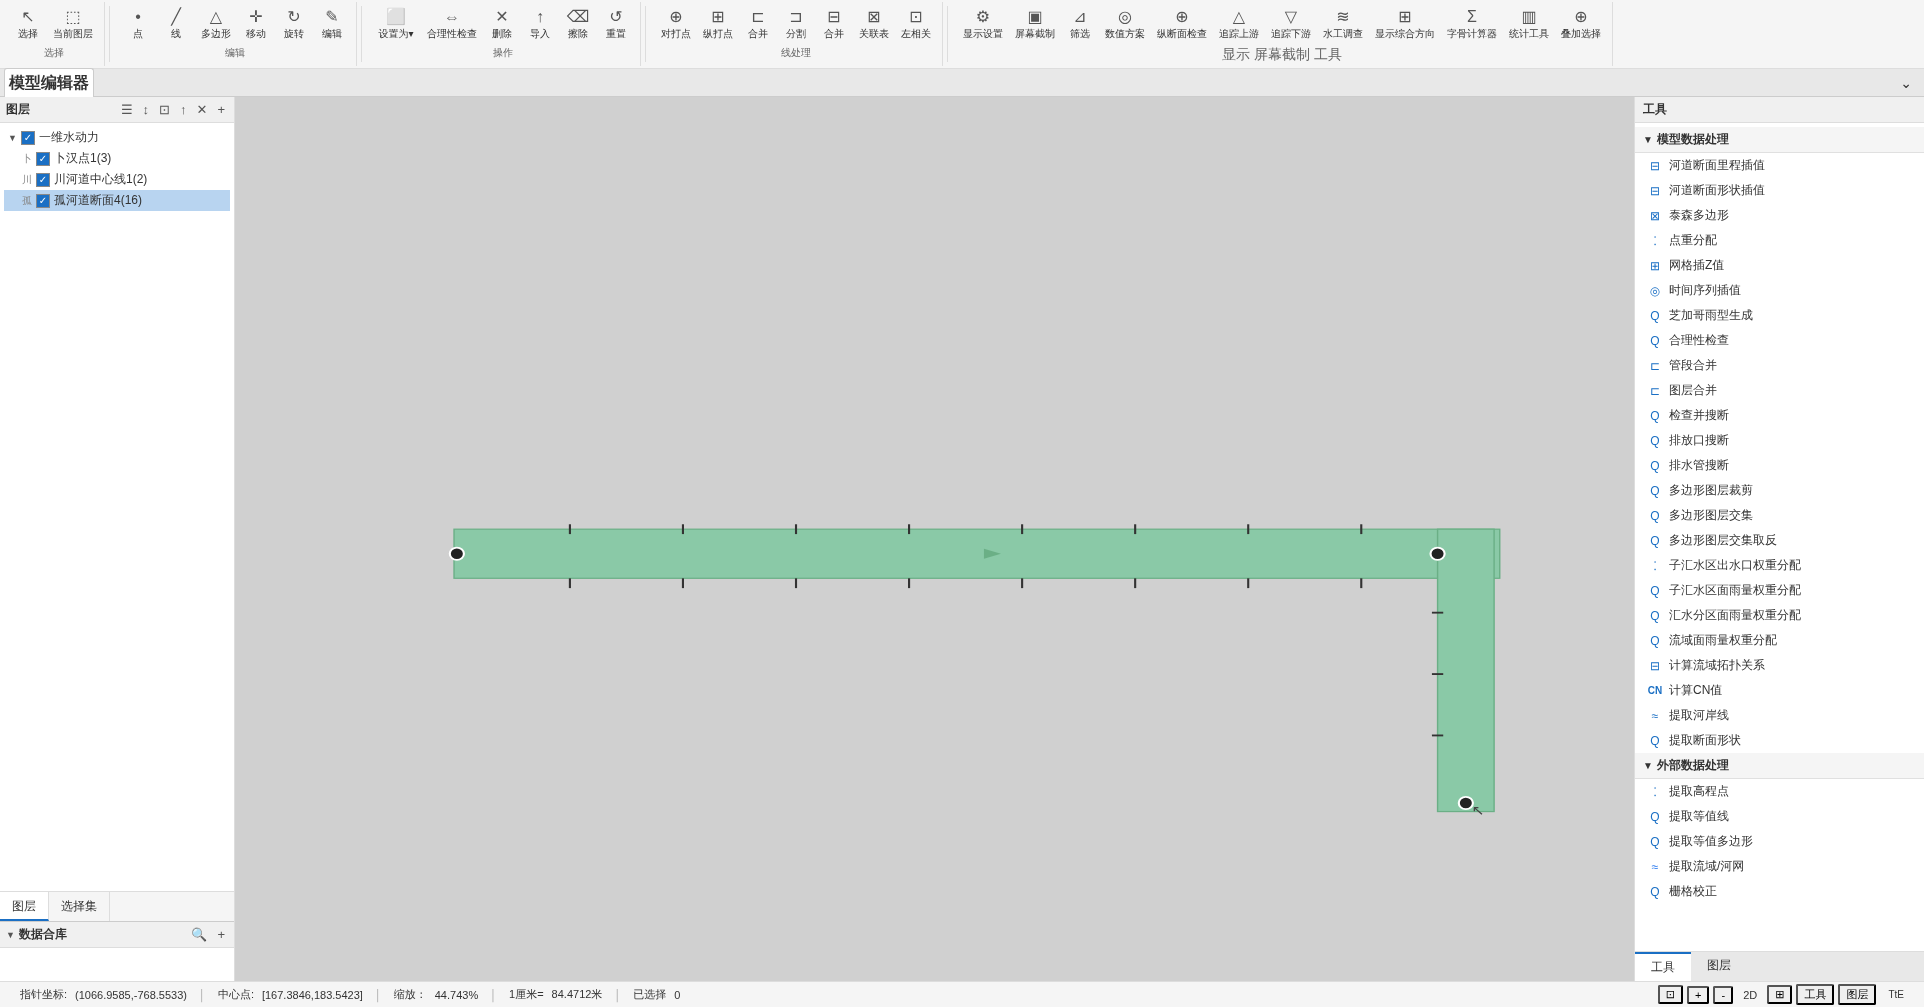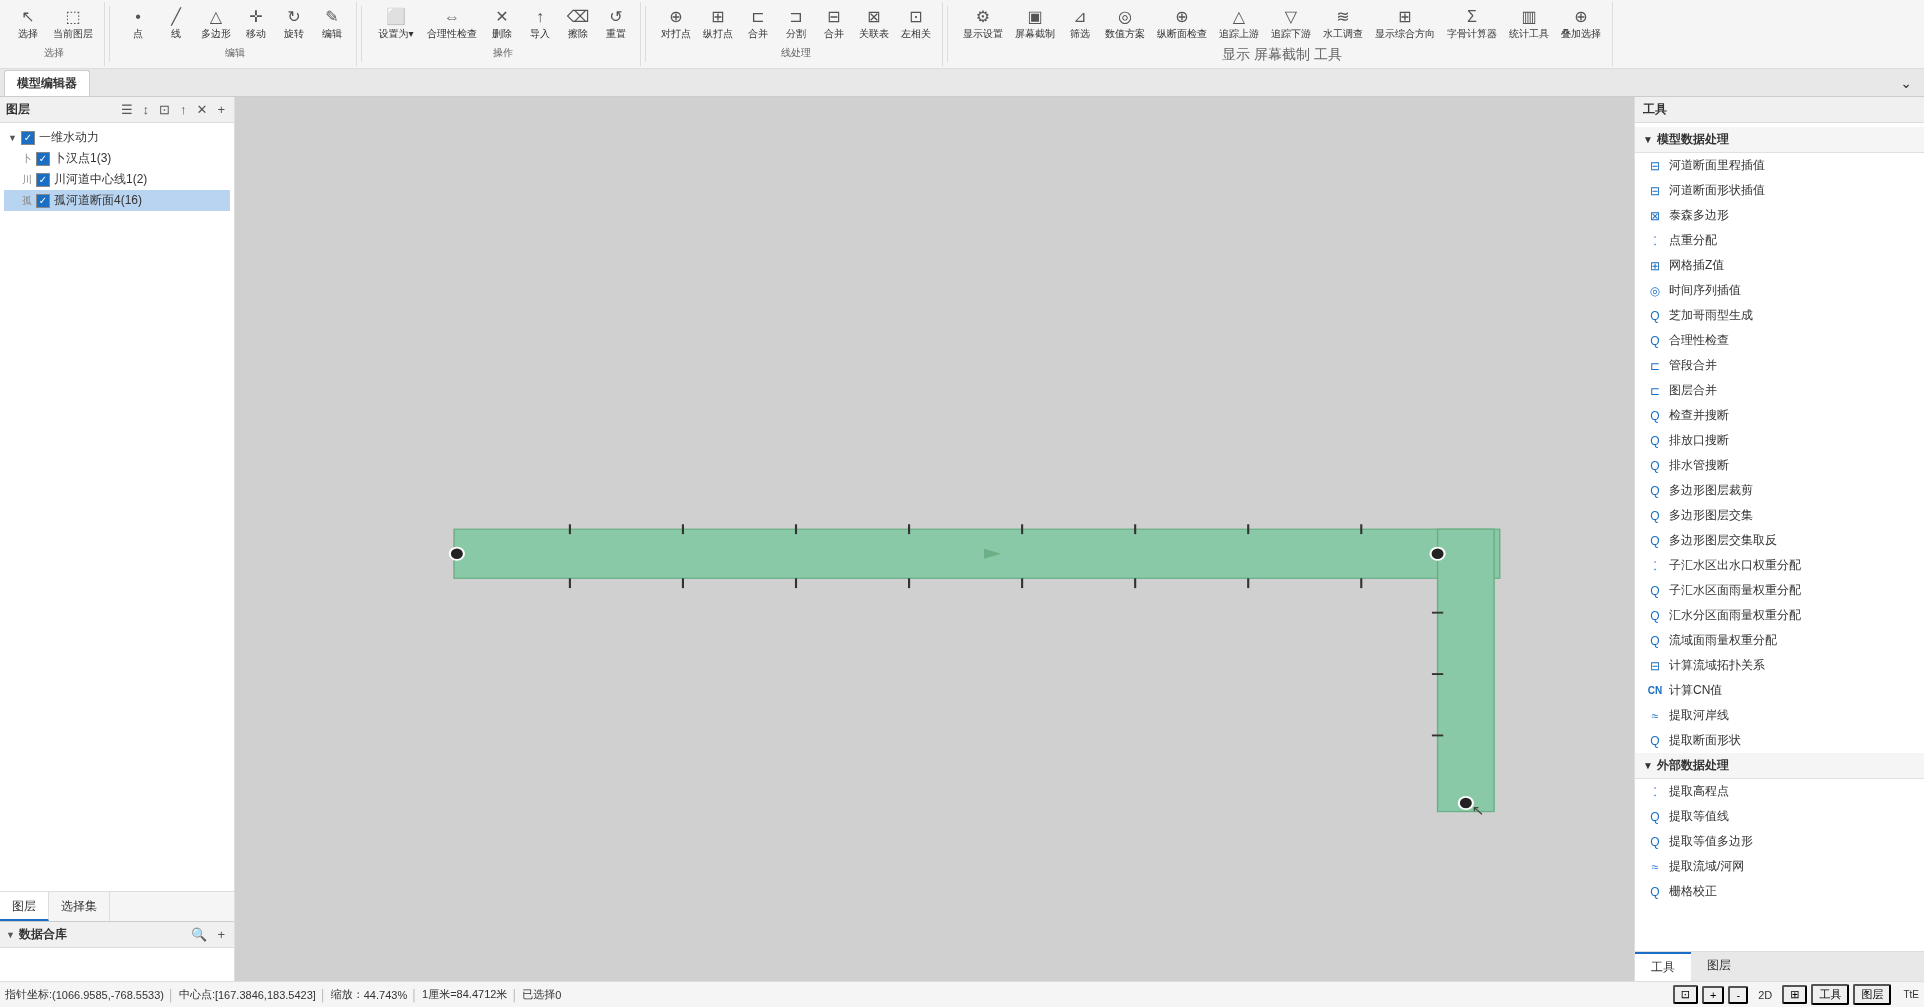--- a/index.html
+++ b/index.html
@@ -11,21 +11,21 @@
     .toolbar-group { display: flex; flex-direction: column; align-items: center; padding: 2px 6px; border-right: 1px solid #ddd; }
     .toolbar-group-label { font-size: 10px; color: #666; margin-top: 2px; white-space: nowrap; }
     .toolbar-items { display: flex; gap: 2px; align-items: center; }
     .toolbar-btn { display: flex; flex-direction: column; align-items: center; justify-content: center; padding: 3px 5px; cursor: pointer; border-radius: 3px; min-width: 36px; background: transparent; border: none; }
     .toolbar-btn .icon { font-size: 16px; color: #555; }
     .toolbar-btn .label { font-size: 10px; color: #333; white-space: nowrap; margin-top: 1px; }
     .toolbar-btn-wide { min-width: 48px; }
 
     
     .tabbar { background: #e8e8e8; border-bottom: 1px solid #ccc; display: flex; align-items: center; padding: 0 4px; height: 28px; }
-    .tab { padding: 4px 12px; cursor: pointer; background: #fff; border: 1px solid #ccc; border-bottom: none; margin-right: 2px; font-size: 12px; border-radius: 3px 3px 0 0; }
+    .tab { padding: 4px 4px; cursor: pointer; background: #fff; border: 1px solid #ccc; border-bottom: none; margin-right: 2px; font-size: 16px; border-radius: 3px 3px 0 0; }
     .tab.active { background: #fff; font-weight: bold; }
 
     
     .main-area { display: flex; flex: 1; overflow: hidden; }
 
     
     .left-panel { width: 235px; display: flex; flex-direction: column; background: #fff; border-right: 1px solid #ddd; }
     .panel-header { background: #f0f0f0; border-bottom: 1px solid #ddd; padding: 4px 6px; display: flex; align-items: center; justify-content: space-between; }
     .panel-title { font-size: 12px; font-weight: bold; }
     .panel-icons { display: flex; gap: 4px; }
@@ -55,21 +55,21 @@
     .right-panel-header { background: #f0f0f0; border-bottom: 1px solid #ddd; padding: 4px 8px; display: flex; align-items: center; justify-content: space-between; }
     .right-panel-title { font-size: 12px; font-weight: bold; }
     .right-panel-content { flex: 1; overflow-y: auto; padding: 4px 0; }
     .section-header { padding: 4px 8px; font-size: 12px; font-weight: bold; display: flex; align-items: center; gap: 4px; color: #333; background: #f5f5f5; border-bottom: 1px solid #e0e0e0; cursor: pointer; }
     .section-header .arrow { font-size: 10px; }
     .tool-item { display: flex; align-items: center; gap: 6px; padding: 4px 12px; cursor: pointer; font-size: 12px; }
     .tool-item-icon { width: 16px; height: 16px; display: flex; align-items: center; justify-content: center; font-size: 12px; color: #1a6fc4; flex-shrink: 0; }
     .tool-item-label { font-size: 12px; color: #333; }
 
     
-    .statusbar { background: #f5f5f5; border-top: 1px solid #ddd; height: 26px; display: flex; align-items: center; padding: 0 5px; font-size: 11px; color: #333; }
+    .statusbar { background: #f5f5f5; border-top: 1px solid #ddd; height: 26px; display: flex; align-items: center; padding: 0 20px; font-size: 11px; color: #333; gap: 8px; }
     .status-sep { color: #aaa; margin: 0 4px; }
     .statusbar-right { margin-left: auto; display: flex; align-items: center; gap: 4px; }
     .statusbar-btn { padding: 1px 6px; cursor: pointer; font-size: 11px; border-radius: 2px; }
 
     .toolbar-separator { width: 1px; background: #ddd; margin: 4px 2px; align-self: stretch; }
 
     
     .layer-item.selected { background: #b8d4f0; }
 
     

